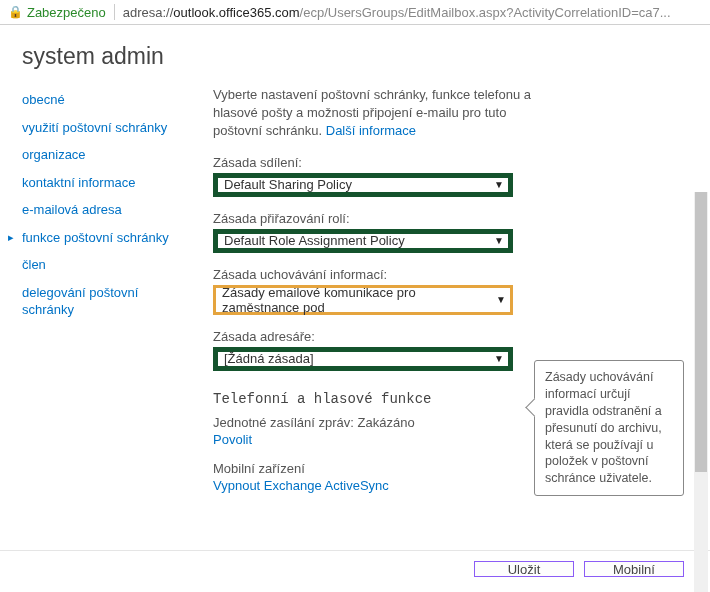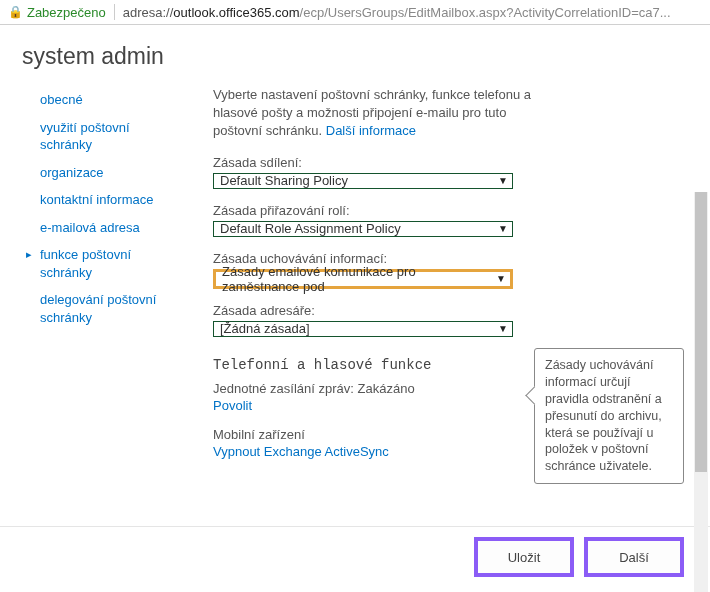--- a/index.html
+++ b/index.html
@@ -10,45 +10,45 @@
 .secure { color: #2a8a2a; margin-right: 0; }
 .vsep { width: 1px; height: 16px; background: #ccc; margin: 0 8px; }
 .url { color: #555; }
 .url .domain { color: #222; }
 .url .rest { color: #888; }
 
 .page { display: flex; flex-direction: column; height: calc(592px - 26px); }
 .title { font-size: 23px; font-weight: 300; color: #444; padding: 18px 0 10px 22px; }
 
 .body { flex: 1; display: flex; position: relative; min-height: 0; }
-.nav { width: 175px; padding-left: 40px; padding-top: 6px; }
+.nav { width: 175px; padding-left: 22px; padding-top: 6px; }
 .nav-item { color: #0072c6; font-size: 13px; padding: 5px 0; cursor: pointer; line-height: 1.35; }
 .nav-item.active { position: relative; }
 .nav-item.active::before { content: "▸"; position: absolute; left: -14px; color: #0072c6; font-size: 11px; top: 6px; }
 
 .main { flex: 1; padding: 6px 28px 0 38px; overflow: hidden; position: relative; }
 .desc { color: #555; line-height: 1.4; max-width: 320px; }
 .link { color: #0072c6; cursor: pointer; }
 
 .field-label { color: #555; margin-top: 14px; margin-bottom: 3px; }
-.select { width: 300px; height: 16px; border: 1px solid #14532d; background: #fff; display: flex; align-items: center; justify-content: space-between; padding: 0 4px 0 6px; font-size: 13px; cursor: pointer; }
+.select { width: 300px; height: 24px; border: 5px solid #14532d; background: #fff; display: flex; align-items: center; justify-content: space-between; padding: 0 4px 0 6px; font-size: 13px; cursor: pointer; }
 .select .arrow { font-size: 10px; color: #222; }
-.select.highlight { border: 3px solid #e5a43e; padding: 2px 4px 2px 6px; height: 20px; }
+.select.highlight { border: 3px solid #e5a43e; padding: 2px 4px 2px 6px; height: 30px; }
 
 .section-h { color: #444; font-size: 14px; margin-top: 20px; font-weight: 400; font-family: Liberation Mono, monospace; }
 .sub { color: #555; margin-top: 8px; }
 
-.tooltip { position: absolute; left: 534px; top: 268px; width: 150px; border: 1px solid #888; border-radius: 3px; background: #fff; padding: 8px 10px; font-size: 12.5px; color: #555; line-height: 1.35; }
+.tooltip { position: absolute; left: 534px; top: 280px; width: 150px; border: 1px solid #888; border-radius: 3px; background: #fff; padding: 8px 10px; font-size: 12.5px; color: #555; line-height: 1.35; }
 .tooltip::before { content: ""; position: absolute; left: -7px; top: 40px; width: 12px; height: 12px; background: #fff; border-left: 1px solid #888; border-bottom: 1px solid #888; transform: rotate(45deg); }
 
 .scrollbar { position: absolute; right: 2px; top: 112px; width: 14px; height: 420px; background: #f0f0f0; }
 .thumb { position: absolute; left: 1px; top: 0; width: 12px; height: 280px; background: #c4c4c4; }
 
 .footer { display: flex; justify-content: flex-end; gap: 10px; padding: 10px 26px 14px 0; border-top: 1px solid #e5e5e5; background: #fff; }
-.btn { width: 100px; height: 40px; border: 4px solid #8b5cf6; background: #fdfdfd; color: #444; font-size: 13px; cursor: pointer; display: flex; align-items: center; justify-content: center; }
+.btn { width: 100px; height: 16px; border: 1px solid #8b5cf6; background: #fdfdfd; color: #444; font-size: 13px; cursor: pointer; display: flex; align-items: center; justify-content: center; }
 </style>
 </head>
 <body>
 
 <div class="addr-bar">
   <span class="lock">🔒</span>
   <span class="secure">Zabezpečeno</span>
   <span class="vsep"></span>
   <span class="url">
     <span>adresa://</span><span class="domain">outlook.office365.com</span><span class="rest">/ecp/UsersGroups/EditMailbox.aspx?ActivityCorrelationID=ca7...</span>
@@ -59,20 +59,21 @@
   <div class="title">system admin</div>
 
   <div class="body">
     <div class="nav">
       <div class="nav-item">obecné</div>
       <div class="nav-item">využití poštovní schránky</div>
       <div class="nav-item">organizace</div>
       <div class="nav-item">kontaktní informace</div>
       <div class="nav-item">e-mailová adresa</div>
       <div class="nav-item active">funkce poštovní schránky</div>
+      <div class="nav-item">člen</div>
       <div class="nav-item">delegování poštovní schránky</div>
     </div>
 
     <div class="main">
       <div class="desc">
         <span>Vyberte nastavení poštovní schránky, funkce telefonu a hlasové pošty a možnosti připojení e-mailu pro tuto poštovní schránku.</span>
         <span class="link">Další informace</span>
       </div>
 
       <div class="field-label">Zásada sdílení:</div>
@@ -114,15 +115,15 @@
       <span>Zásady uchovávání informací určují pravidla odstranění a přesunutí do archivu, která se používají u položek v poštovní schránce uživatele.</span>
     </div>
 
     <div class="scrollbar">
       <div class="thumb"></div>
     </div>
   </div>
 
   <div class="footer">
     <div class="btn">Uložit</div>
-    <div class="btn">Další</div>
+    <div class="btn">Mobilní</div>
   </div>
 </div>
 
 </body></html>

